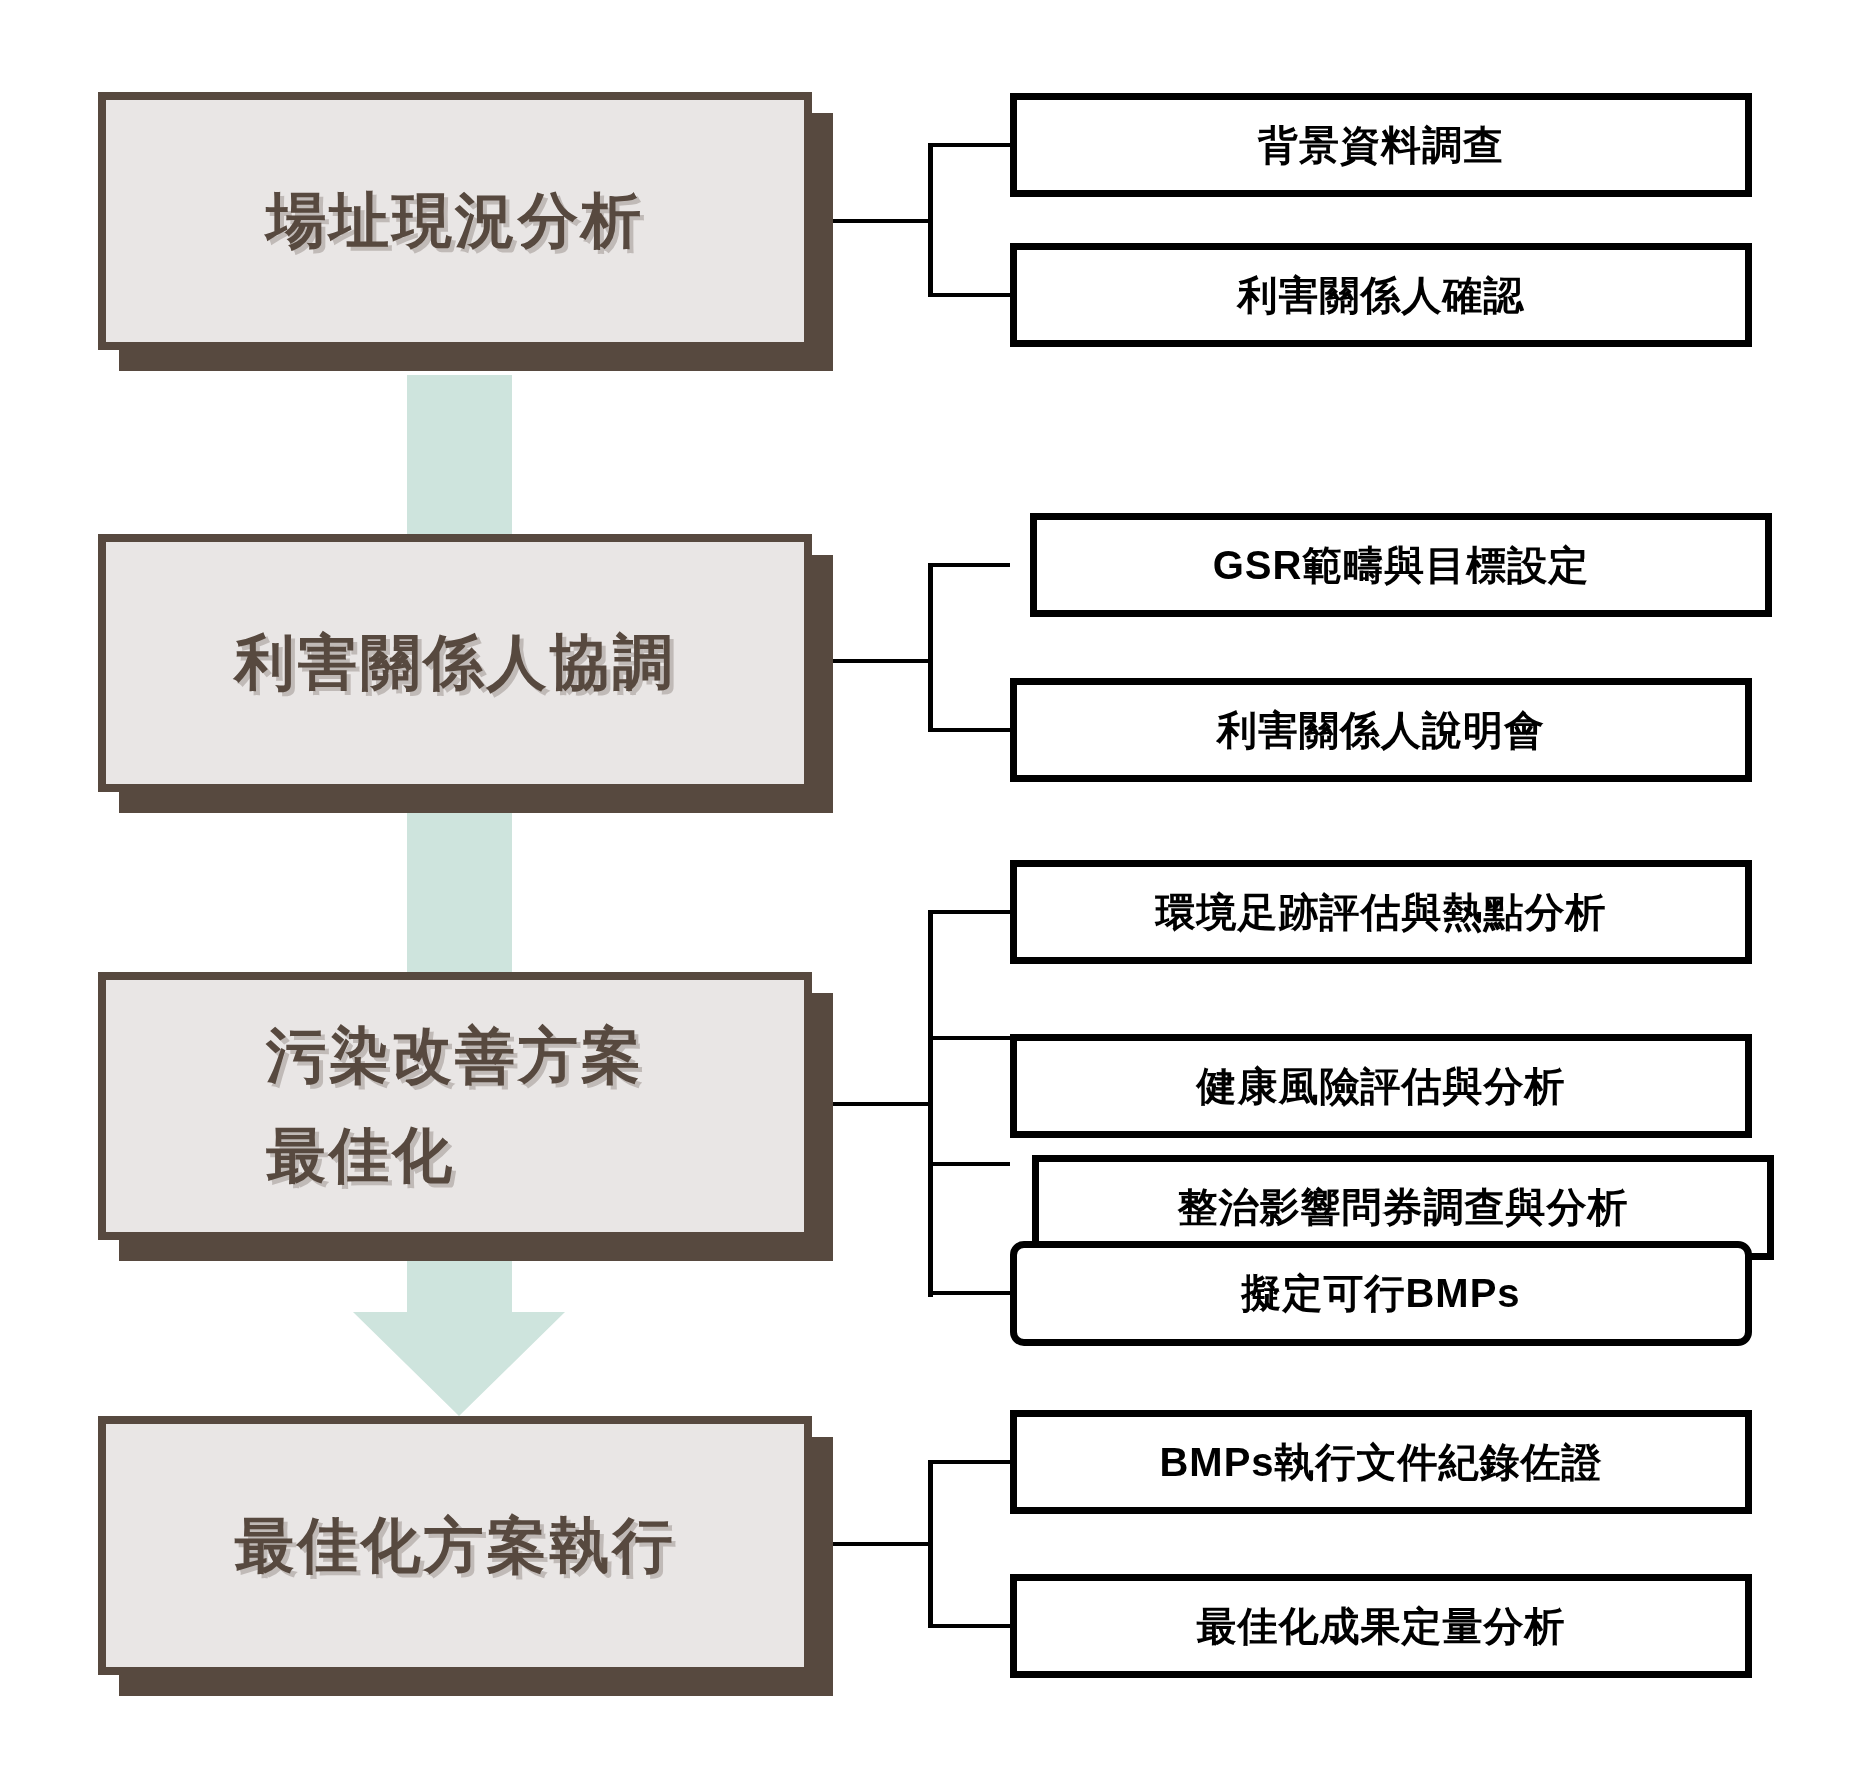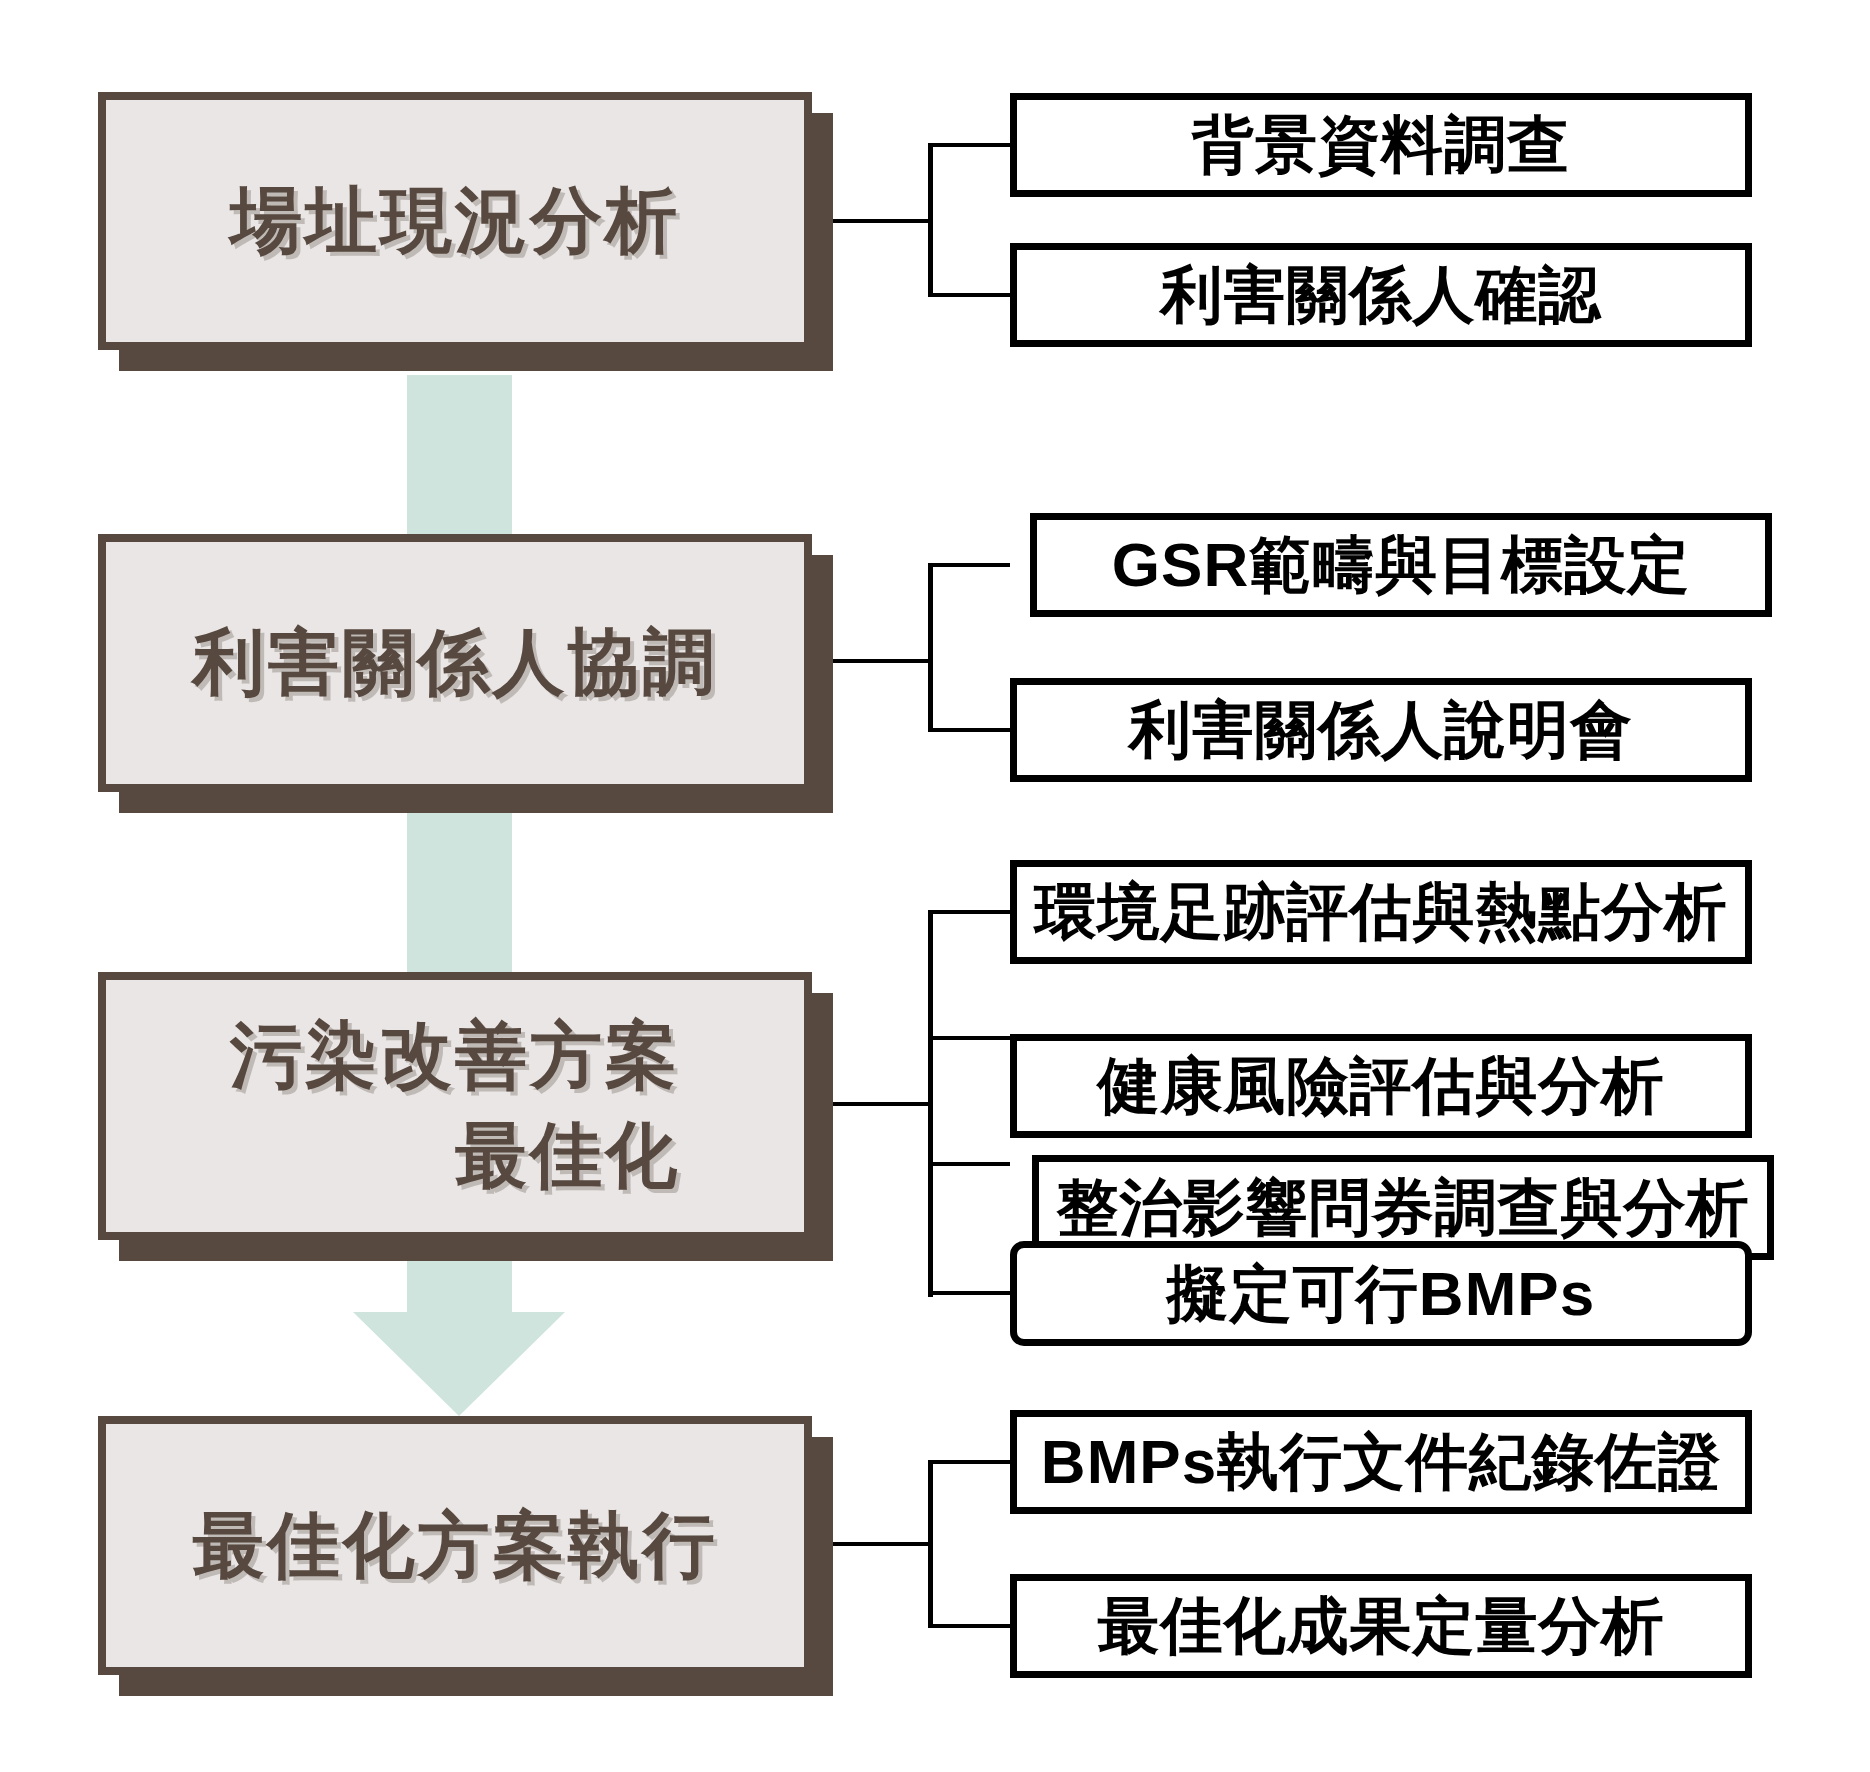--- a/index.html
+++ b/index.html
@@ -28,42 +28,41 @@
     background: var(--stage-fill);
     border: 8px solid var(--stage-border);
     box-shadow: 21px 21px 0 0 var(--stage-border);
     display: flex;
     align-items: center;
     justify-content: center;
     z-index: 2;
   }
   .stage-label {
     color: var(--stage-text);
-    font-size: 72px;
+    font-size: 60px;
     font-weight: 700;
     letter-spacing: 3px;
     line-height: 100px;
-    text-align: right;
+    text-align: left;
     white-space: pre-line;
     text-shadow: 4px 4px 0 rgba(87, 73, 63, 0.28);
-    font-family: Liberation Serif, serif;
   }
   .child-box {
     position: absolute;
     box-sizing: border-box;
     background: var(--child-fill);
     border: 7px solid var(--child-border);
     display: flex;
     align-items: center;
     justify-content: center;
     z-index: 2;
   }
   .child-label {
     color: var(--child-text);
-    font-size: 62px;
+    font-size: 40px;
     font-weight: 600;
     letter-spacing: 1px;
     white-space: nowrap;
     text-align: center;
   }
   .line {
     position: absolute;
     background: var(--connector);
     z-index: 1;
   }

